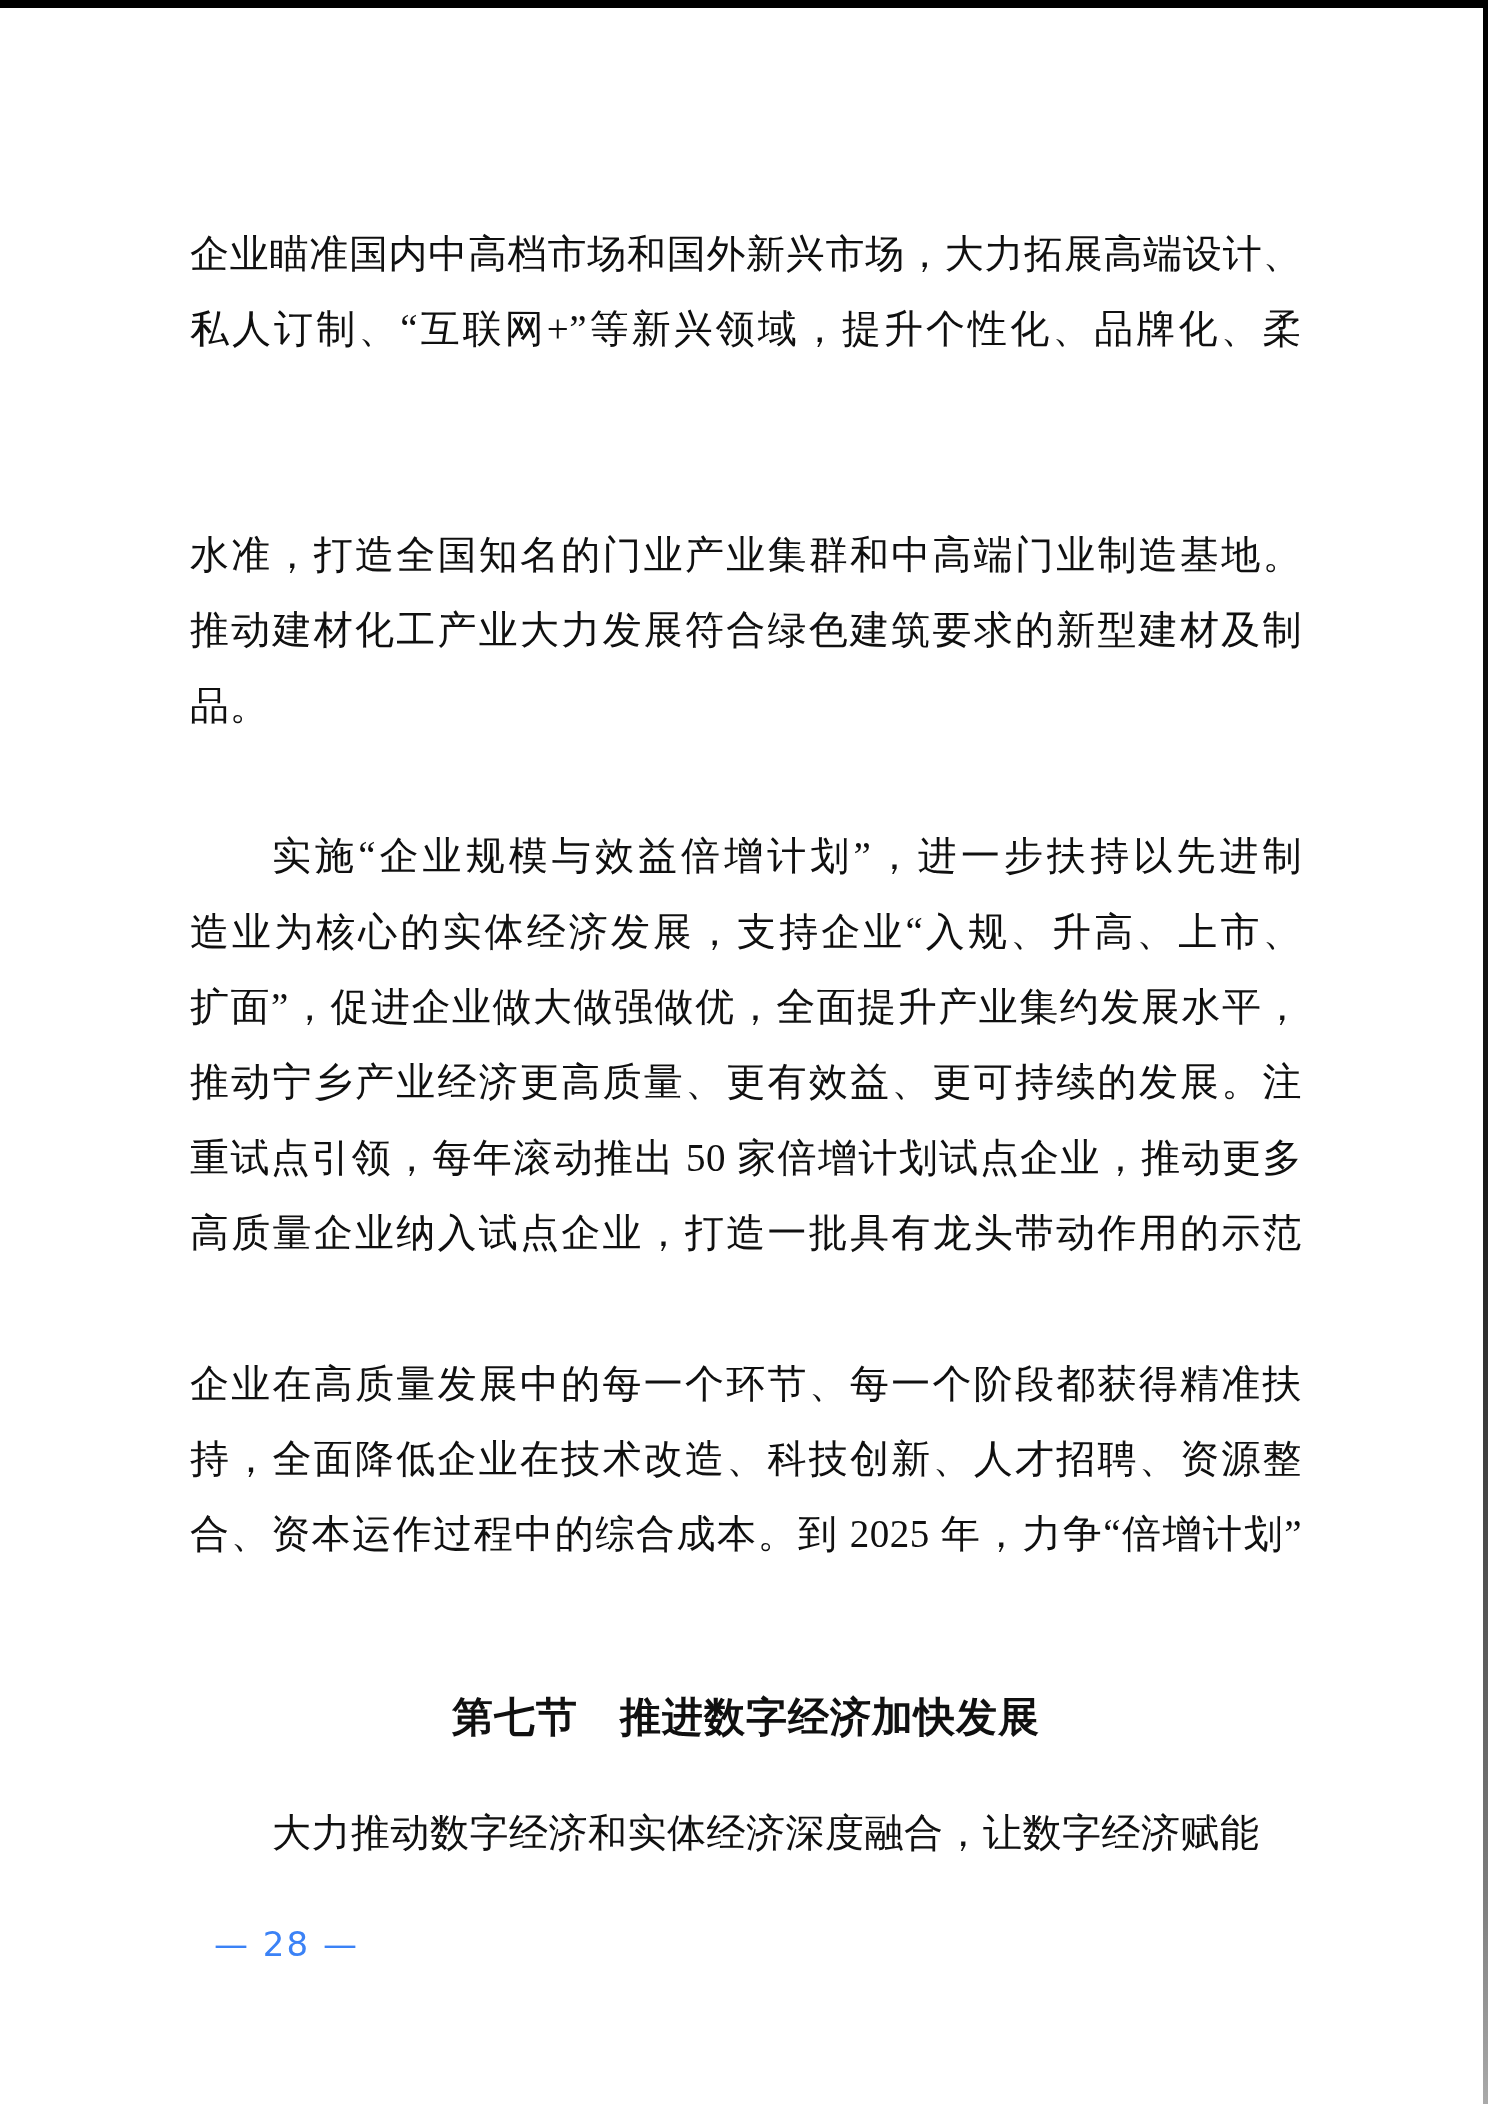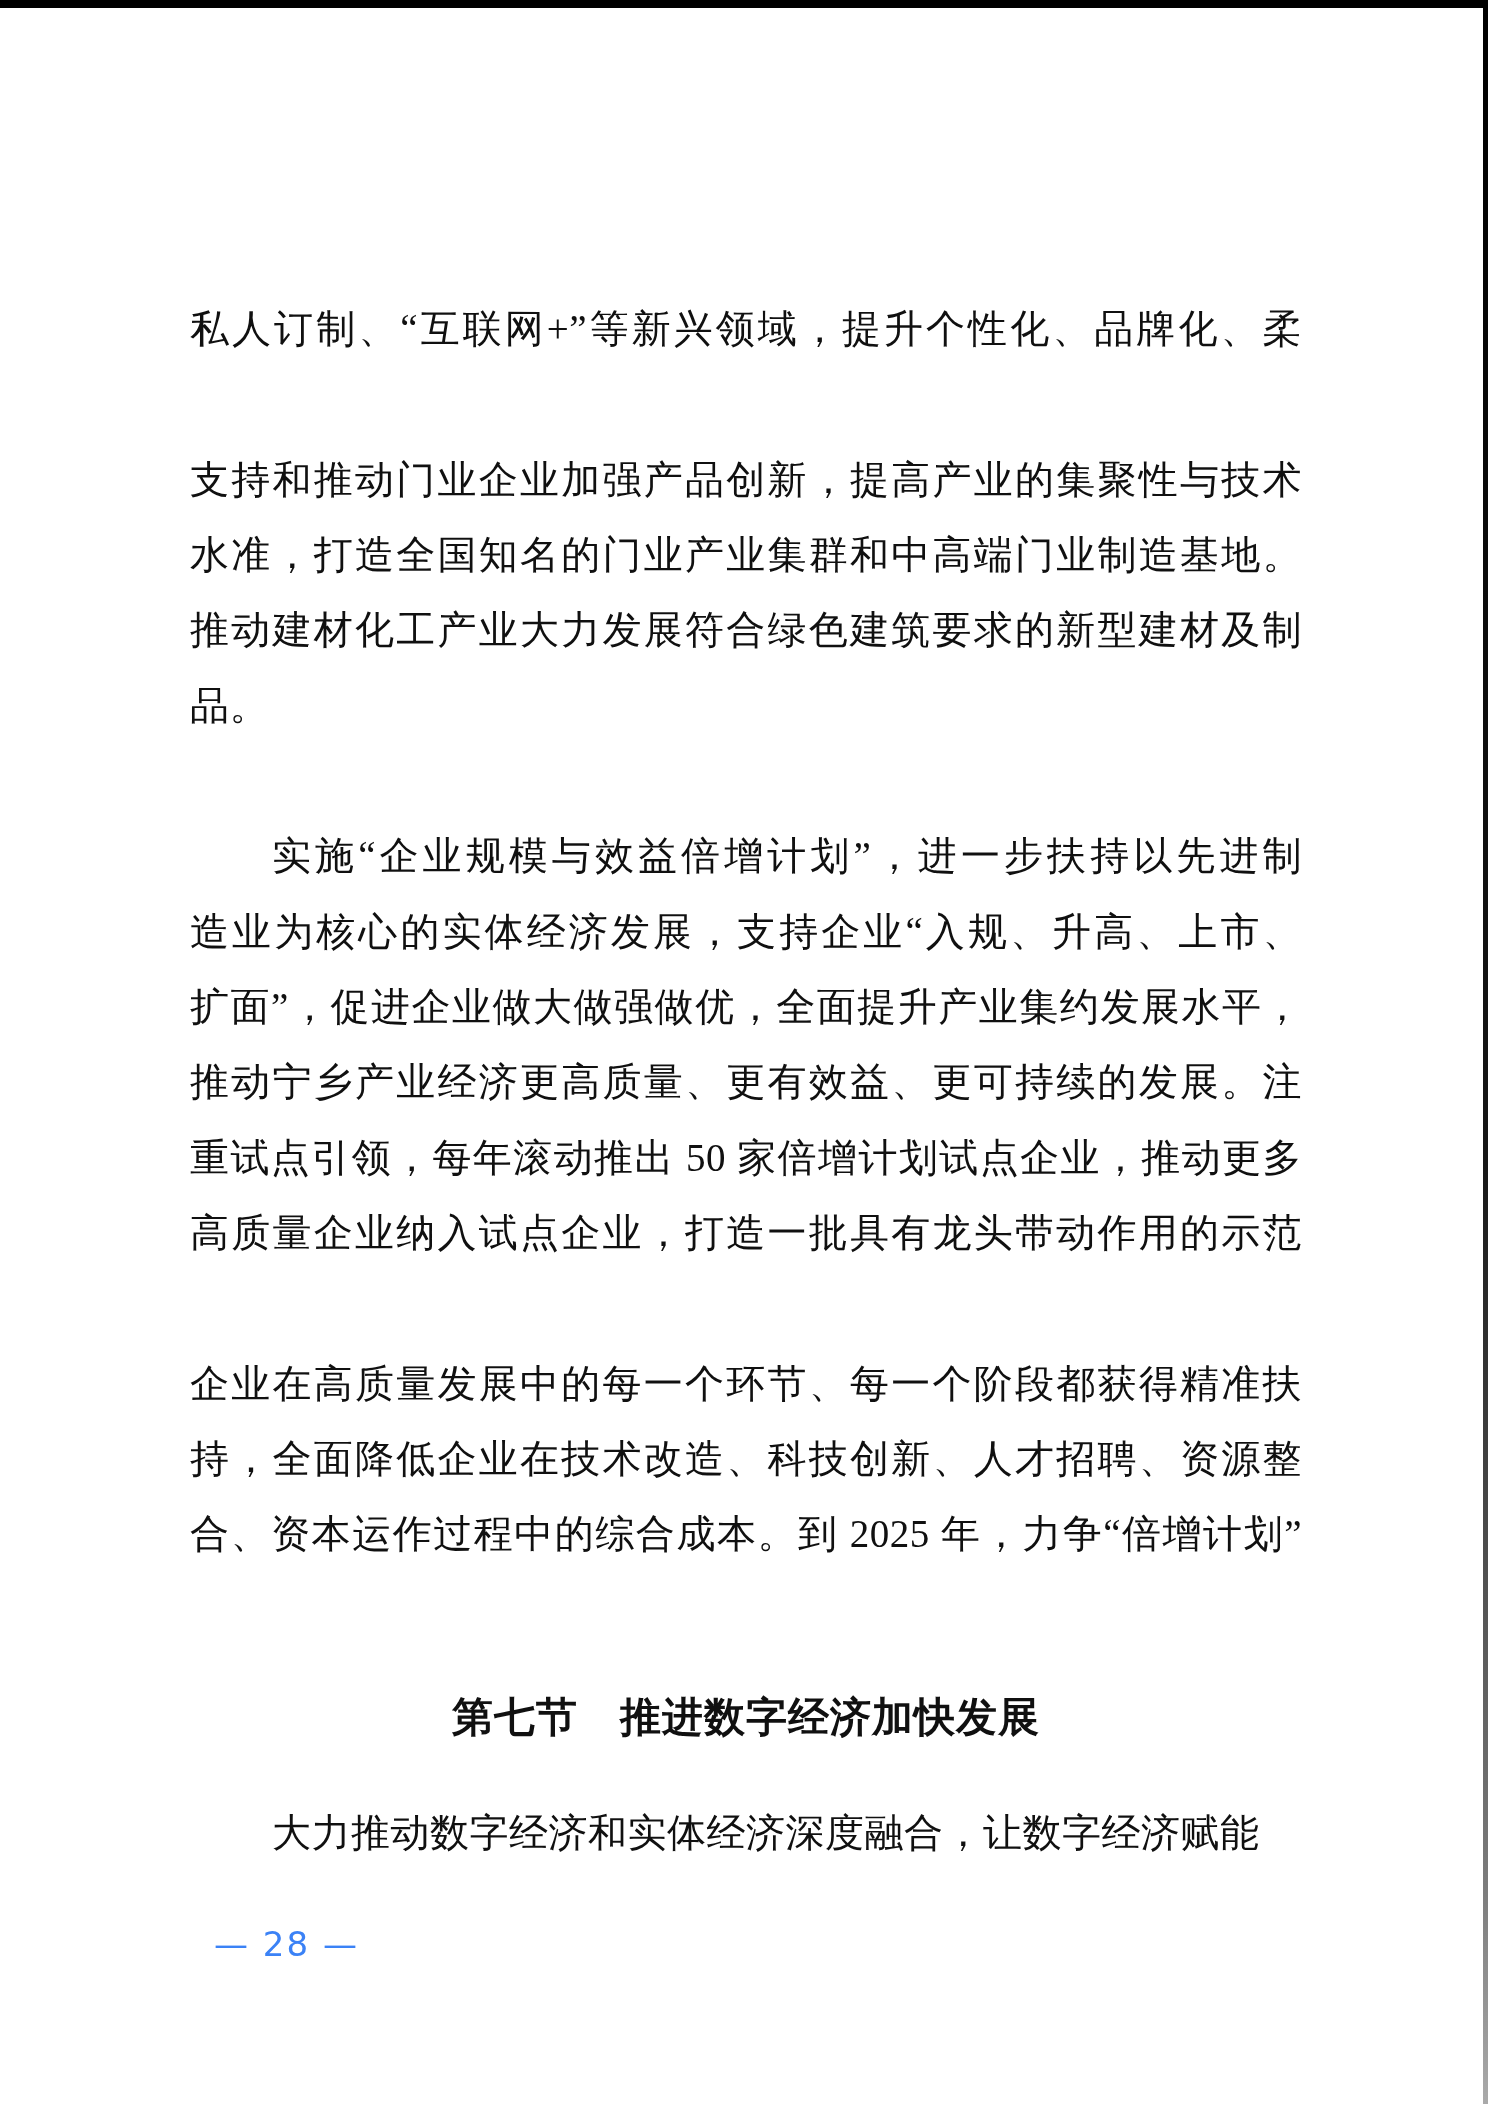--- a/index.html
+++ b/index.html
@@ -73,22 +73,22 @@
   }
 </style>
 </head>
 <body>
 
 <div class="page">
 
   <div class="scan-border-top"></div>
   <div class="scan-border-right"></div>
 
+  <div class="ln jl" style="top:234px">企业瞄准国内中高档市场和国外新兴市场，大力拓展高端设计、</div>
   <div class="ln jl" style="top:309px">私人订制、“互联网+”等新兴领域，提升个性化、品牌化、柔</div>
-  <div class="ln jl" style="top:460px">支持和推动门业企业加强产品创新，提高产业的集聚性与技术</div>
   <div class="ln jl" style="top:535px">水准，打造全国知名的门业产业集群和中高端门业制造基地。</div>
   <div class="ln jl" style="top:610px">推动建材化工产业大力发展符合绿色建筑要求的新型建材及制</div>
   <div class="ln last" style="top:686px">品。</div>
 
 
   <div class="ln jl indent" style="top:836px">实施“企业规模与效益倍增计划”，进一步扶持以先进制</div>
   <div class="ln jl" style="top:912px">造业为核心的实体经济发展，支持企业“入规、升高、上市、</div>
   <div class="ln jl" style="top:987px">扩面”，促进企业做大做强做优，全面提升产业集约发展水平，</div>
   <div class="ln jl" style="top:1062px">推动宁乡产业经济更高质量、更有效益、更可持续的发展。注</div>
   <div class="ln jl" style="top:1138px">重试点引领，每年滚动推出 50 家倍增计划试点企业，推动更多</div>

